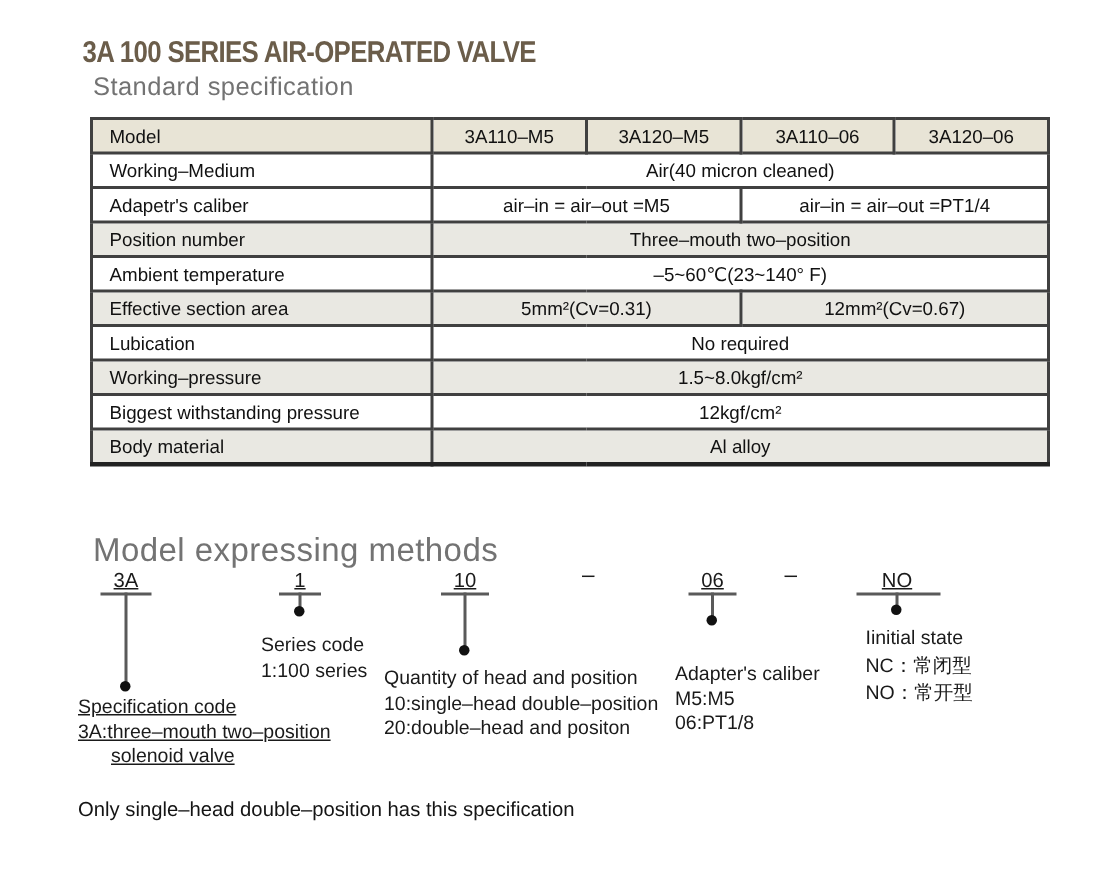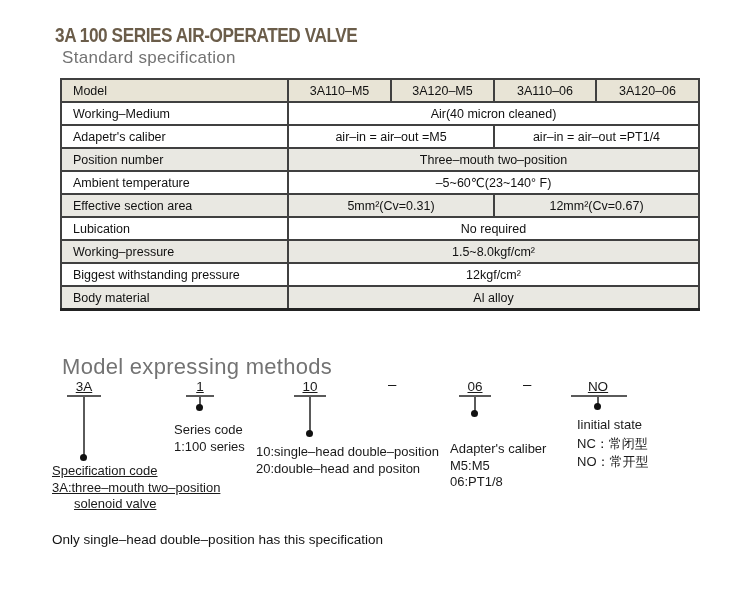--- a/index.html
+++ b/index.html
@@ -155,20 +155,21 @@
   <div class="abs desc" style="left:174px;top:422px;">
     <div>Series code</div>
     <div>1:100 series</div>
   </div>
 
   <div class="abs code" style="left:288px;">10</div>
   <div class="abs hline" style="left:294px;width:32px;"></div>
   <div class="abs vline" style="left:309px;top:395px;height:38px;"></div>
   <div class="abs dot" style="left:306px;top:430px;"></div>
   <div class="abs desc" style="left:256px;top:444px;">
+    <div>Quantity of head and position</div>
     <div>10:single–head double–position</div>
     <div>20:double–head and positon</div>
   </div>
 
   <div class="abs dash" style="left:388px;top:375px;">–</div>
 
   <div class="abs code" style="left:453px;">06</div>
   <div class="abs hline" style="left:459px;width:32px;"></div>
   <div class="abs vline" style="left:474px;top:395px;height:18px;"></div>
   <div class="abs dot" style="left:471px;top:410px;"></div>

